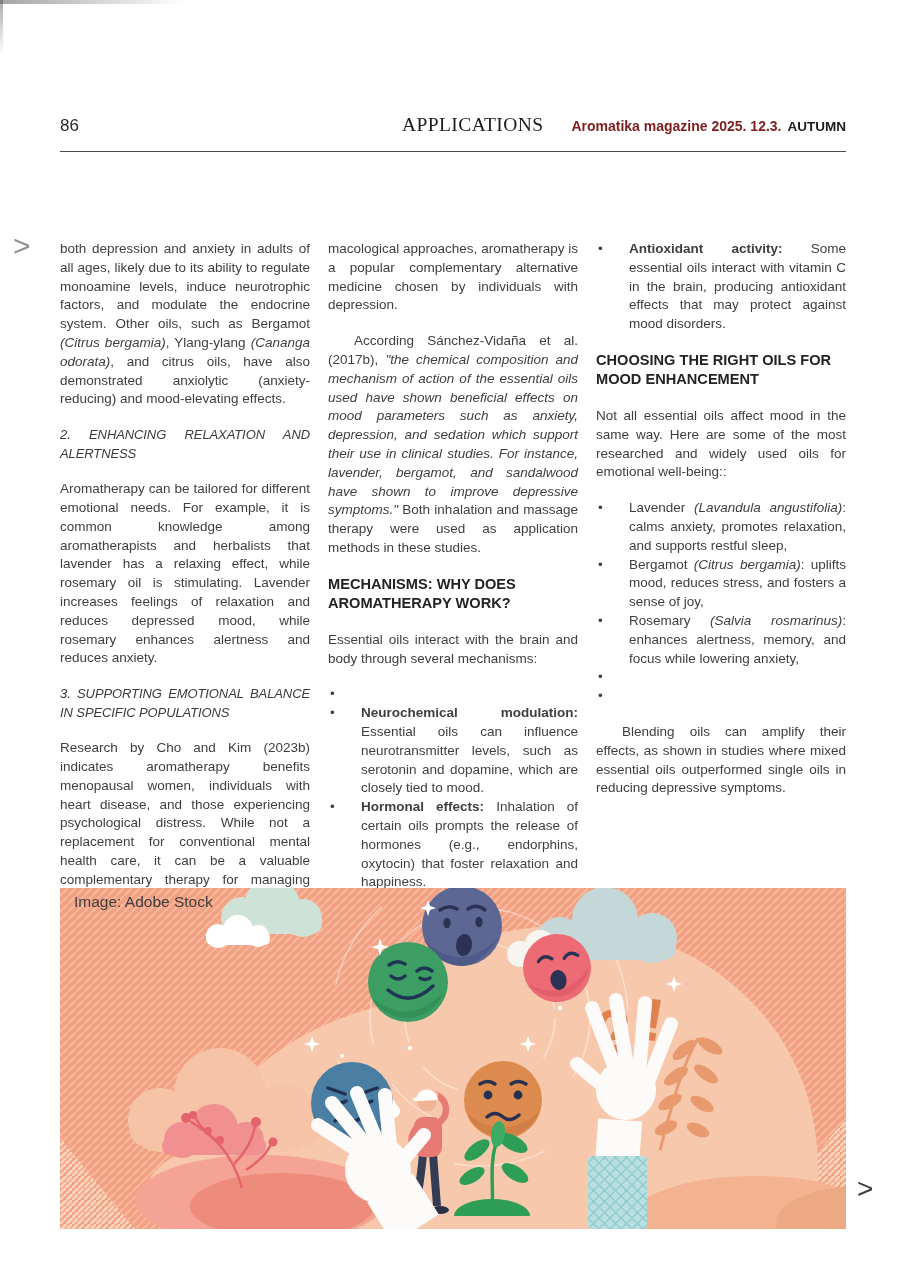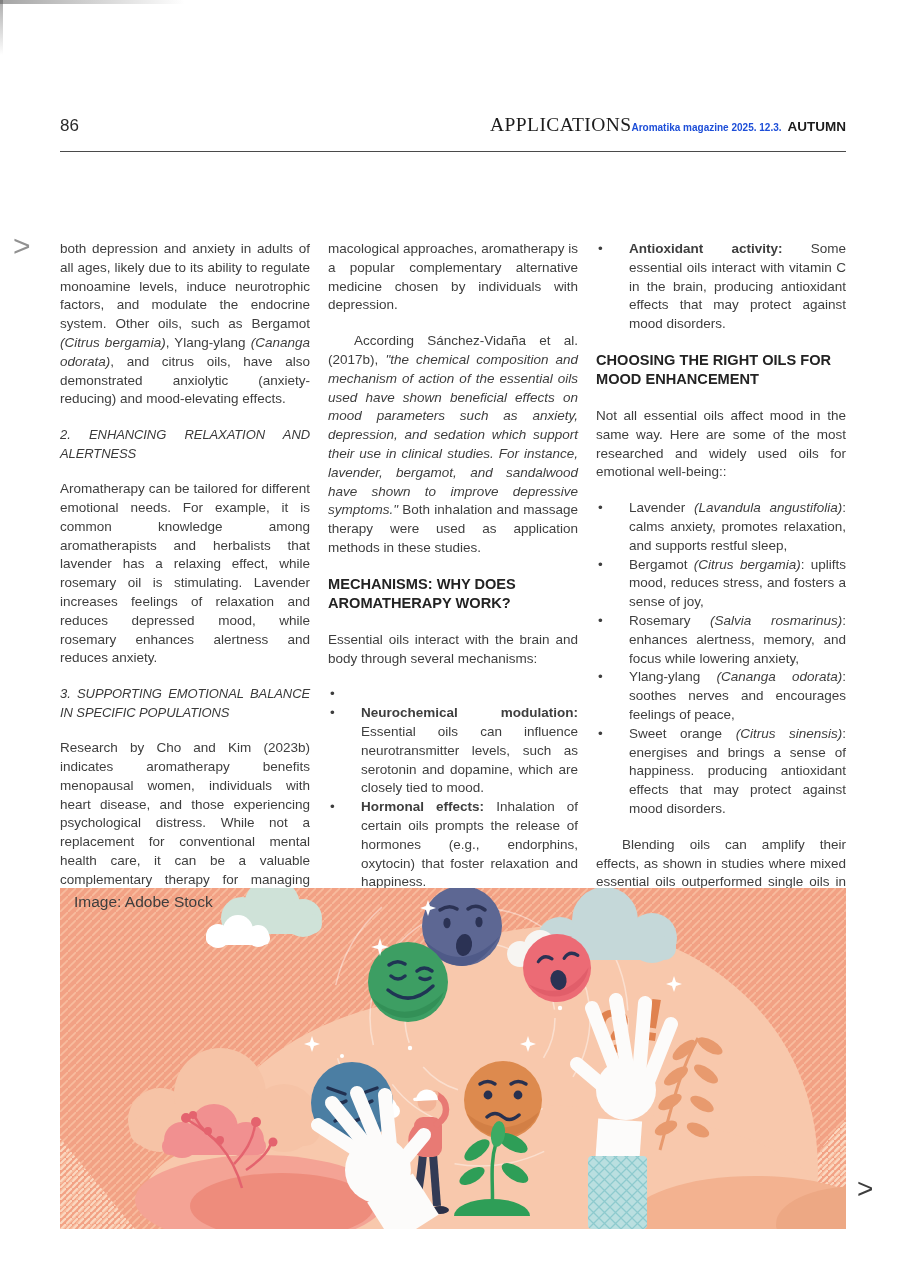--- a/index.html
+++ b/index.html
@@ -12,21 +12,21 @@
     background:linear-gradient(90deg,rgba(90,90,90,.55),rgba(150,150,150,0));}
   .scan-left{position:absolute;top:0;left:0;width:3px;height:55px;
     background:linear-gradient(180deg,rgba(90,90,90,.5),rgba(150,150,150,0));}
 
   
   .header{position:absolute;top:114px;left:60px;width:786px;display:flex;
     justify-content:space-between;align-items:baseline;}
   .page-num{font-size:17px;color:#2a2a2a;}
   .header-right{display:flex;align-items:baseline;gap:0;}
   .section-title{font-family:"Liberation Serif",serif;font-size:19.5px;color:#1c1c1c;letter-spacing:.4px;}
-  .issue{font-size:10px;font-weight:bold;color:#1d4ed8;}
+  .issue{font-size:14px;font-weight:bold;color:#7f1d1d;margin-left:28px;}
   .season{font-size:13.5px;font-weight:bold;color:#1c1c1c;margin-left:6px;}
   .rule{position:absolute;top:151px;left:60px;width:786px;border-top:1.6px solid #4a4a4a;}
 
   
   .chevron-left{position:absolute;left:13px;top:231px;font-size:30px;color:#919191;
     font-weight:200;line-height:1;cursor:pointer;}
   .chevron-right{position:absolute;left:857px;top:1175px;font-size:28px;color:#3d3d3d;
     line-height:1;cursor:pointer;}
 
   
@@ -116,25 +116,23 @@
       <li>
         <span class="blt">•</span>
         <span class="btxt"><span>Bergamot </span><span class="seg-i">(Citrus bergamia)</span><span>: uplifts mood, reduces stress, and fosters a sense of joy,</span></span>
       </li>
       <li>
         <span class="blt">•</span>
         <span class="btxt"><span>Rosemary </span><span class="seg-i">(Salvia rosmarinus)</span><span>: enhances alertness, memory, and focus while lowering anxiety,</span></span>
       </li>
       <li>
         <span class="blt">•</span>
-        <span class="btxt"><span>Ylang-ylang </span><span class="seg-i">(Cananga odorata)</span><span>: soothes nerves and encourages feelings of peace,</span></span>
-      </li>
-      <li>
-        <span class="blt">•</span>
-        <span class="btxt"><span>Sweet orange </span><span class="seg-i">(Citrus sinensis)</span><span>: energises and brings a sense of happiness. producing antioxidant effects that may protect against mood disorders.</span></span>
+      </li>
+      <li>
+        <span class="blt">•</span>
       </li>
     </ul>
     <p class="indent">Blending oils can amplify their effects, as shown in studies where mixed essential oils outperformed single oils in reducing depressive symptoms.</p>
   </div>
 </div>
 
 <div class="figure">
   <svg viewBox="0 0 786 341" xmlns="http://www.w3.org/2000/svg">
     <defs>
       <pattern id="hatch" width="8" height="8" patternUnits="userSpaceOnUse">

